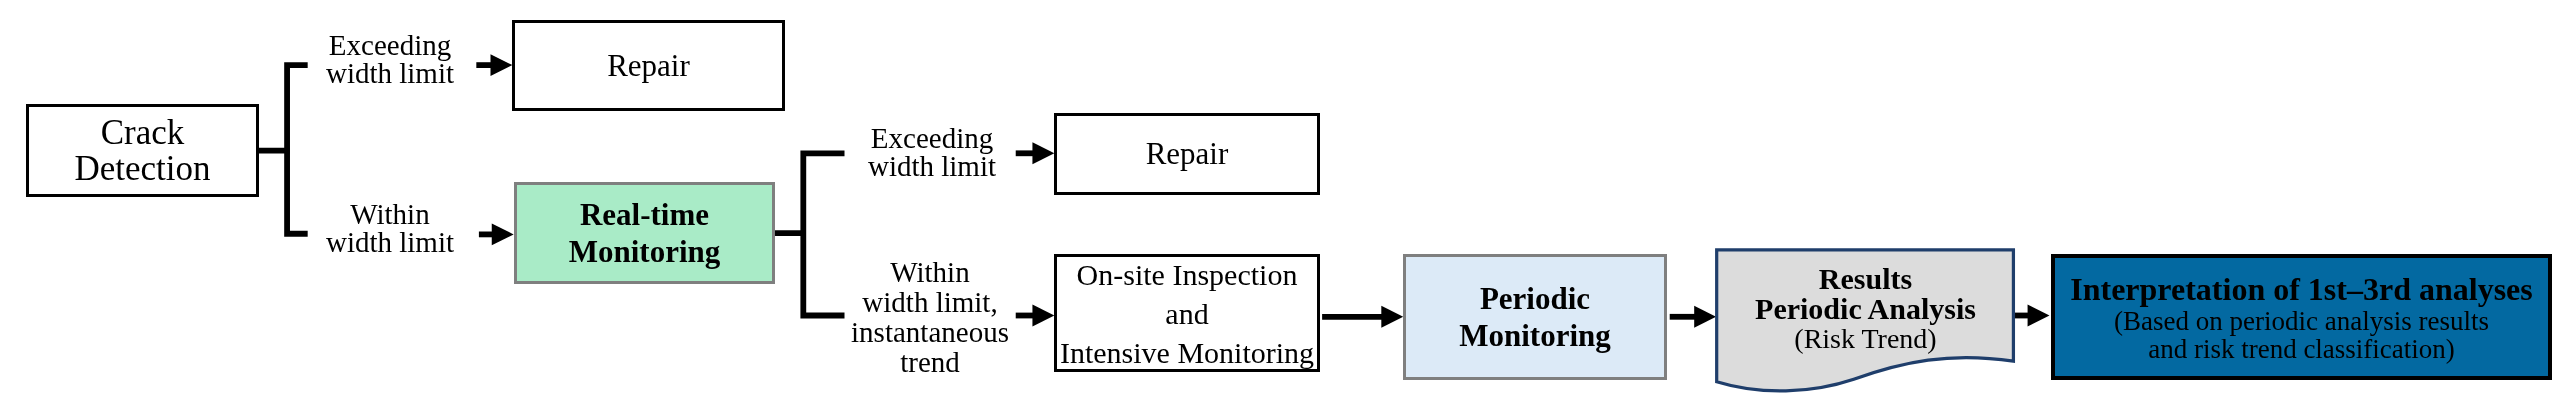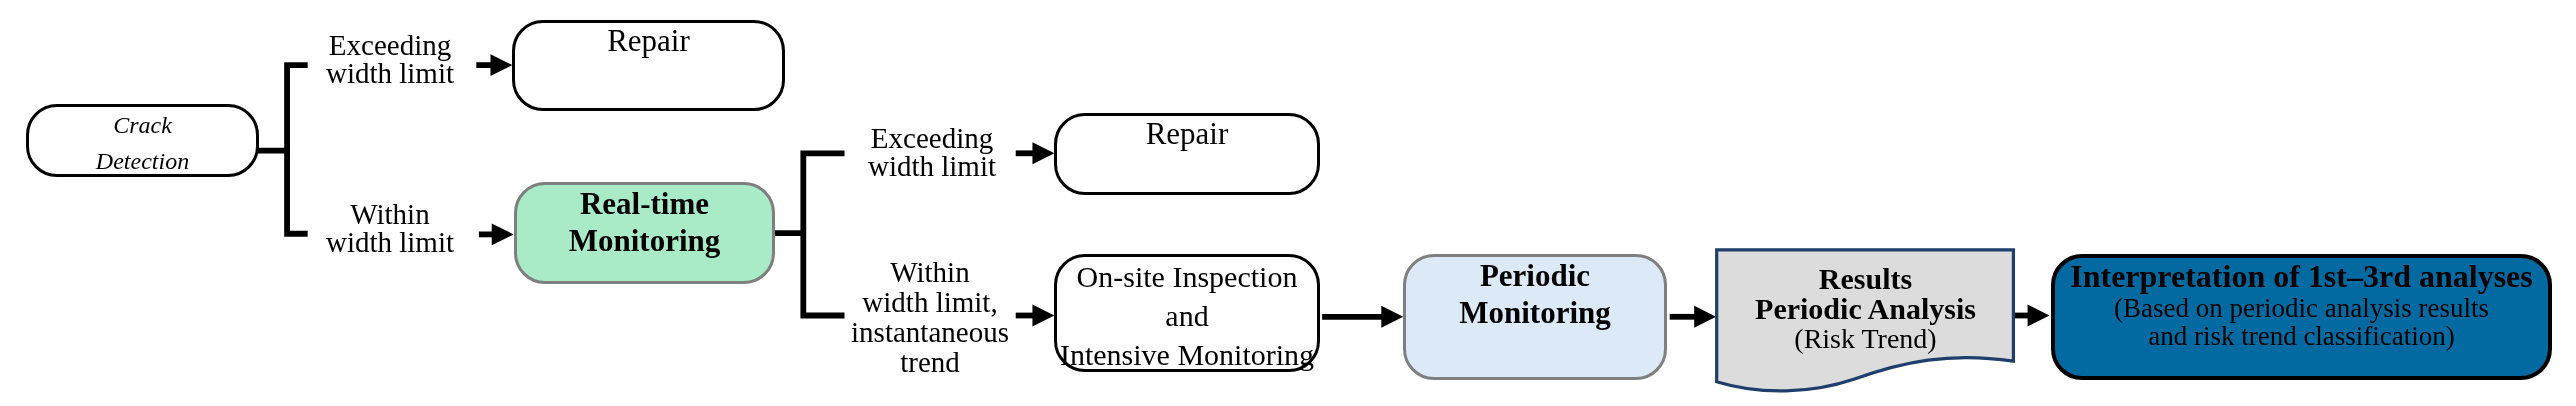--- a/index.html
+++ b/index.html
@@ -21,29 +21,29 @@
     left: 0; top: 0;
     width: 2576px;
     height: 407px;
   }
   .node {
     position: absolute;
     box-sizing: border-box;
     display: flex;
     flex-direction: column;
     align-items: center;
+    justify-content: center;
     text-align: center;
     background: #ffffff;
-    border-radius: 31px;
   }
   .node .line { display: block; }
   .black-border { border: 3.9px solid #000000; }
   .gray-border  { border: 3.2px solid #7f7f7f; }
 
-  .crack      { left: 26px;  top: 104px; width: 233px; height: 73px; font-size: 24px; line-height: 36px; font-style: italic; }
+  .crack      { left: 26px;  top: 104px; width: 233px; height: 93px; font-size: 35px; line-height: 36px; }
   .repair-top { left: 512px; top: 20px;  width: 273px; height: 91px; font-size: 31px; }
   .realtime   { left: 514px; top: 182px; width: 261px; height: 102px; background: #a9ebc7;
                 font-size: 31px; line-height: 37px; font-weight: bold; }
   .repair-mid { left: 1054px; top: 113px; width: 266px; height: 82px; font-size: 31px; }
   .onsite     { left: 1054px; top: 254px; width: 266px; height: 118px; font-size: 30px; line-height: 39px; }
   .periodic   { left: 1403px; top: 254px; width: 264px; height: 126px; background: #dceaf7;
                 font-size: 31px; line-height: 37px; font-weight: bold; }
   .interp     { left: 2051px; top: 254px; width: 501px; height: 126px; background: #0369a1;
                 border: 4.5px solid #000000; }
   .interp .title { font-weight: bold; font-size: 32px; line-height: 36px; }

